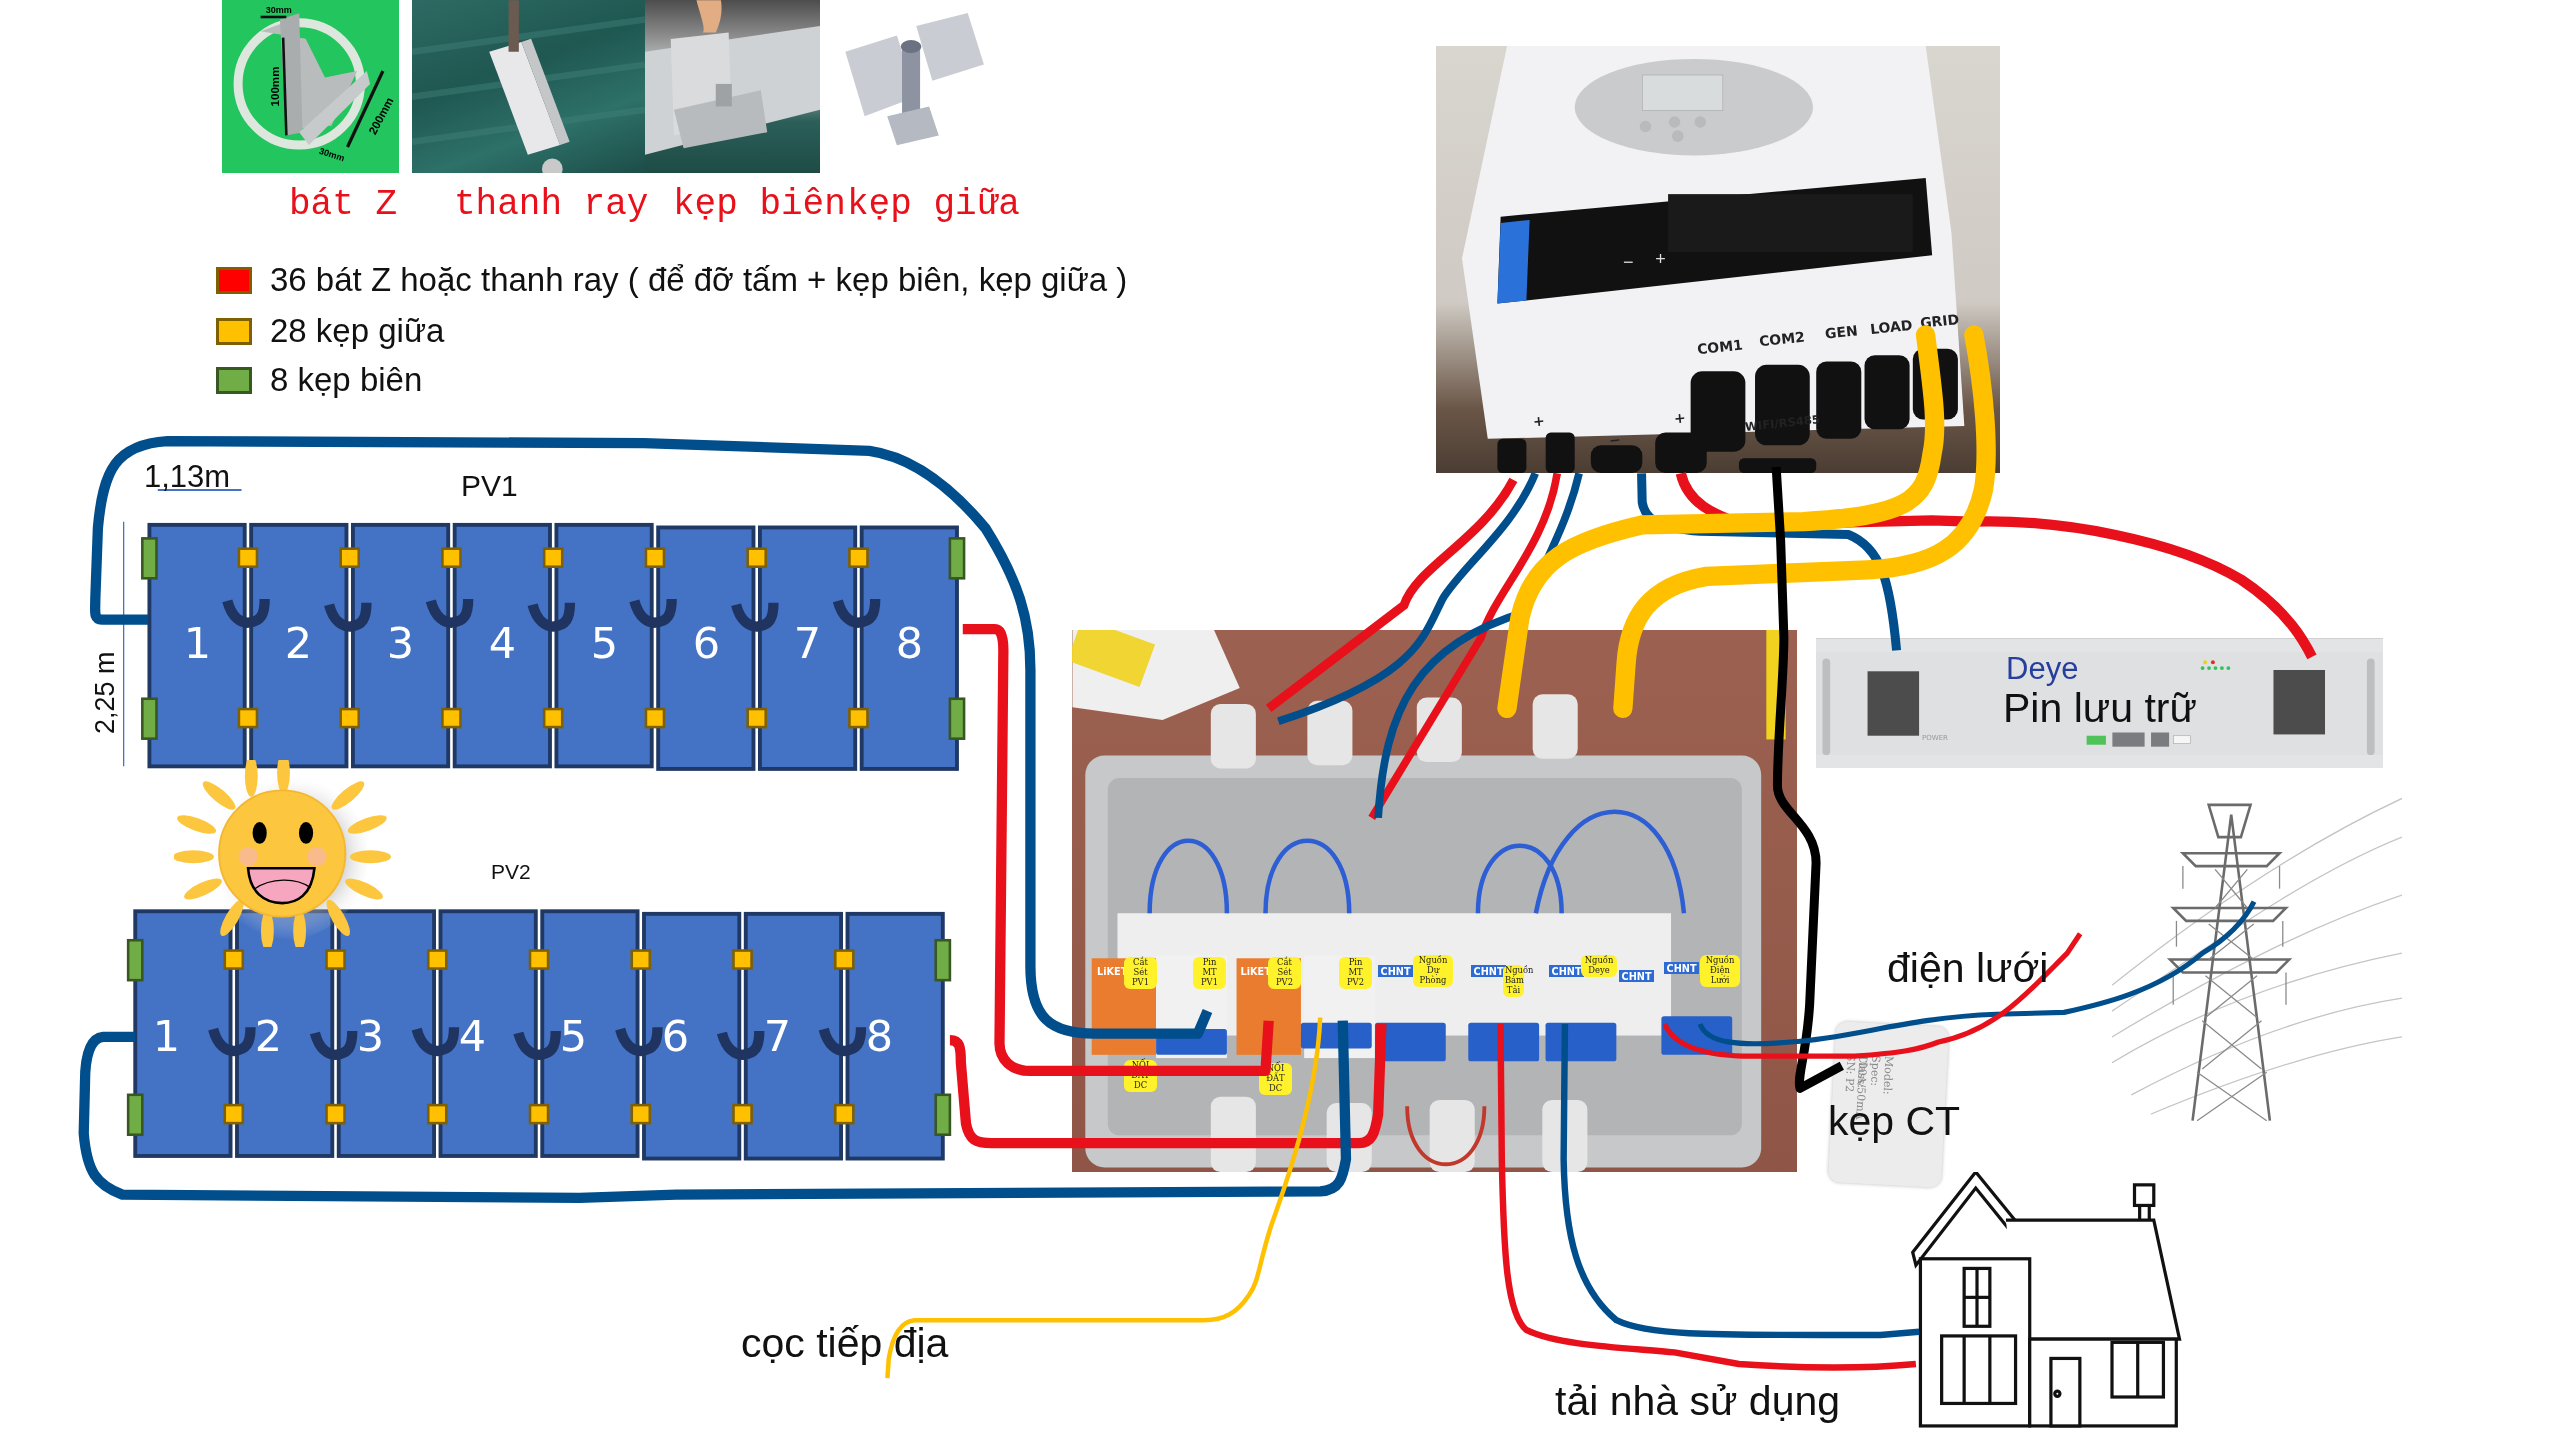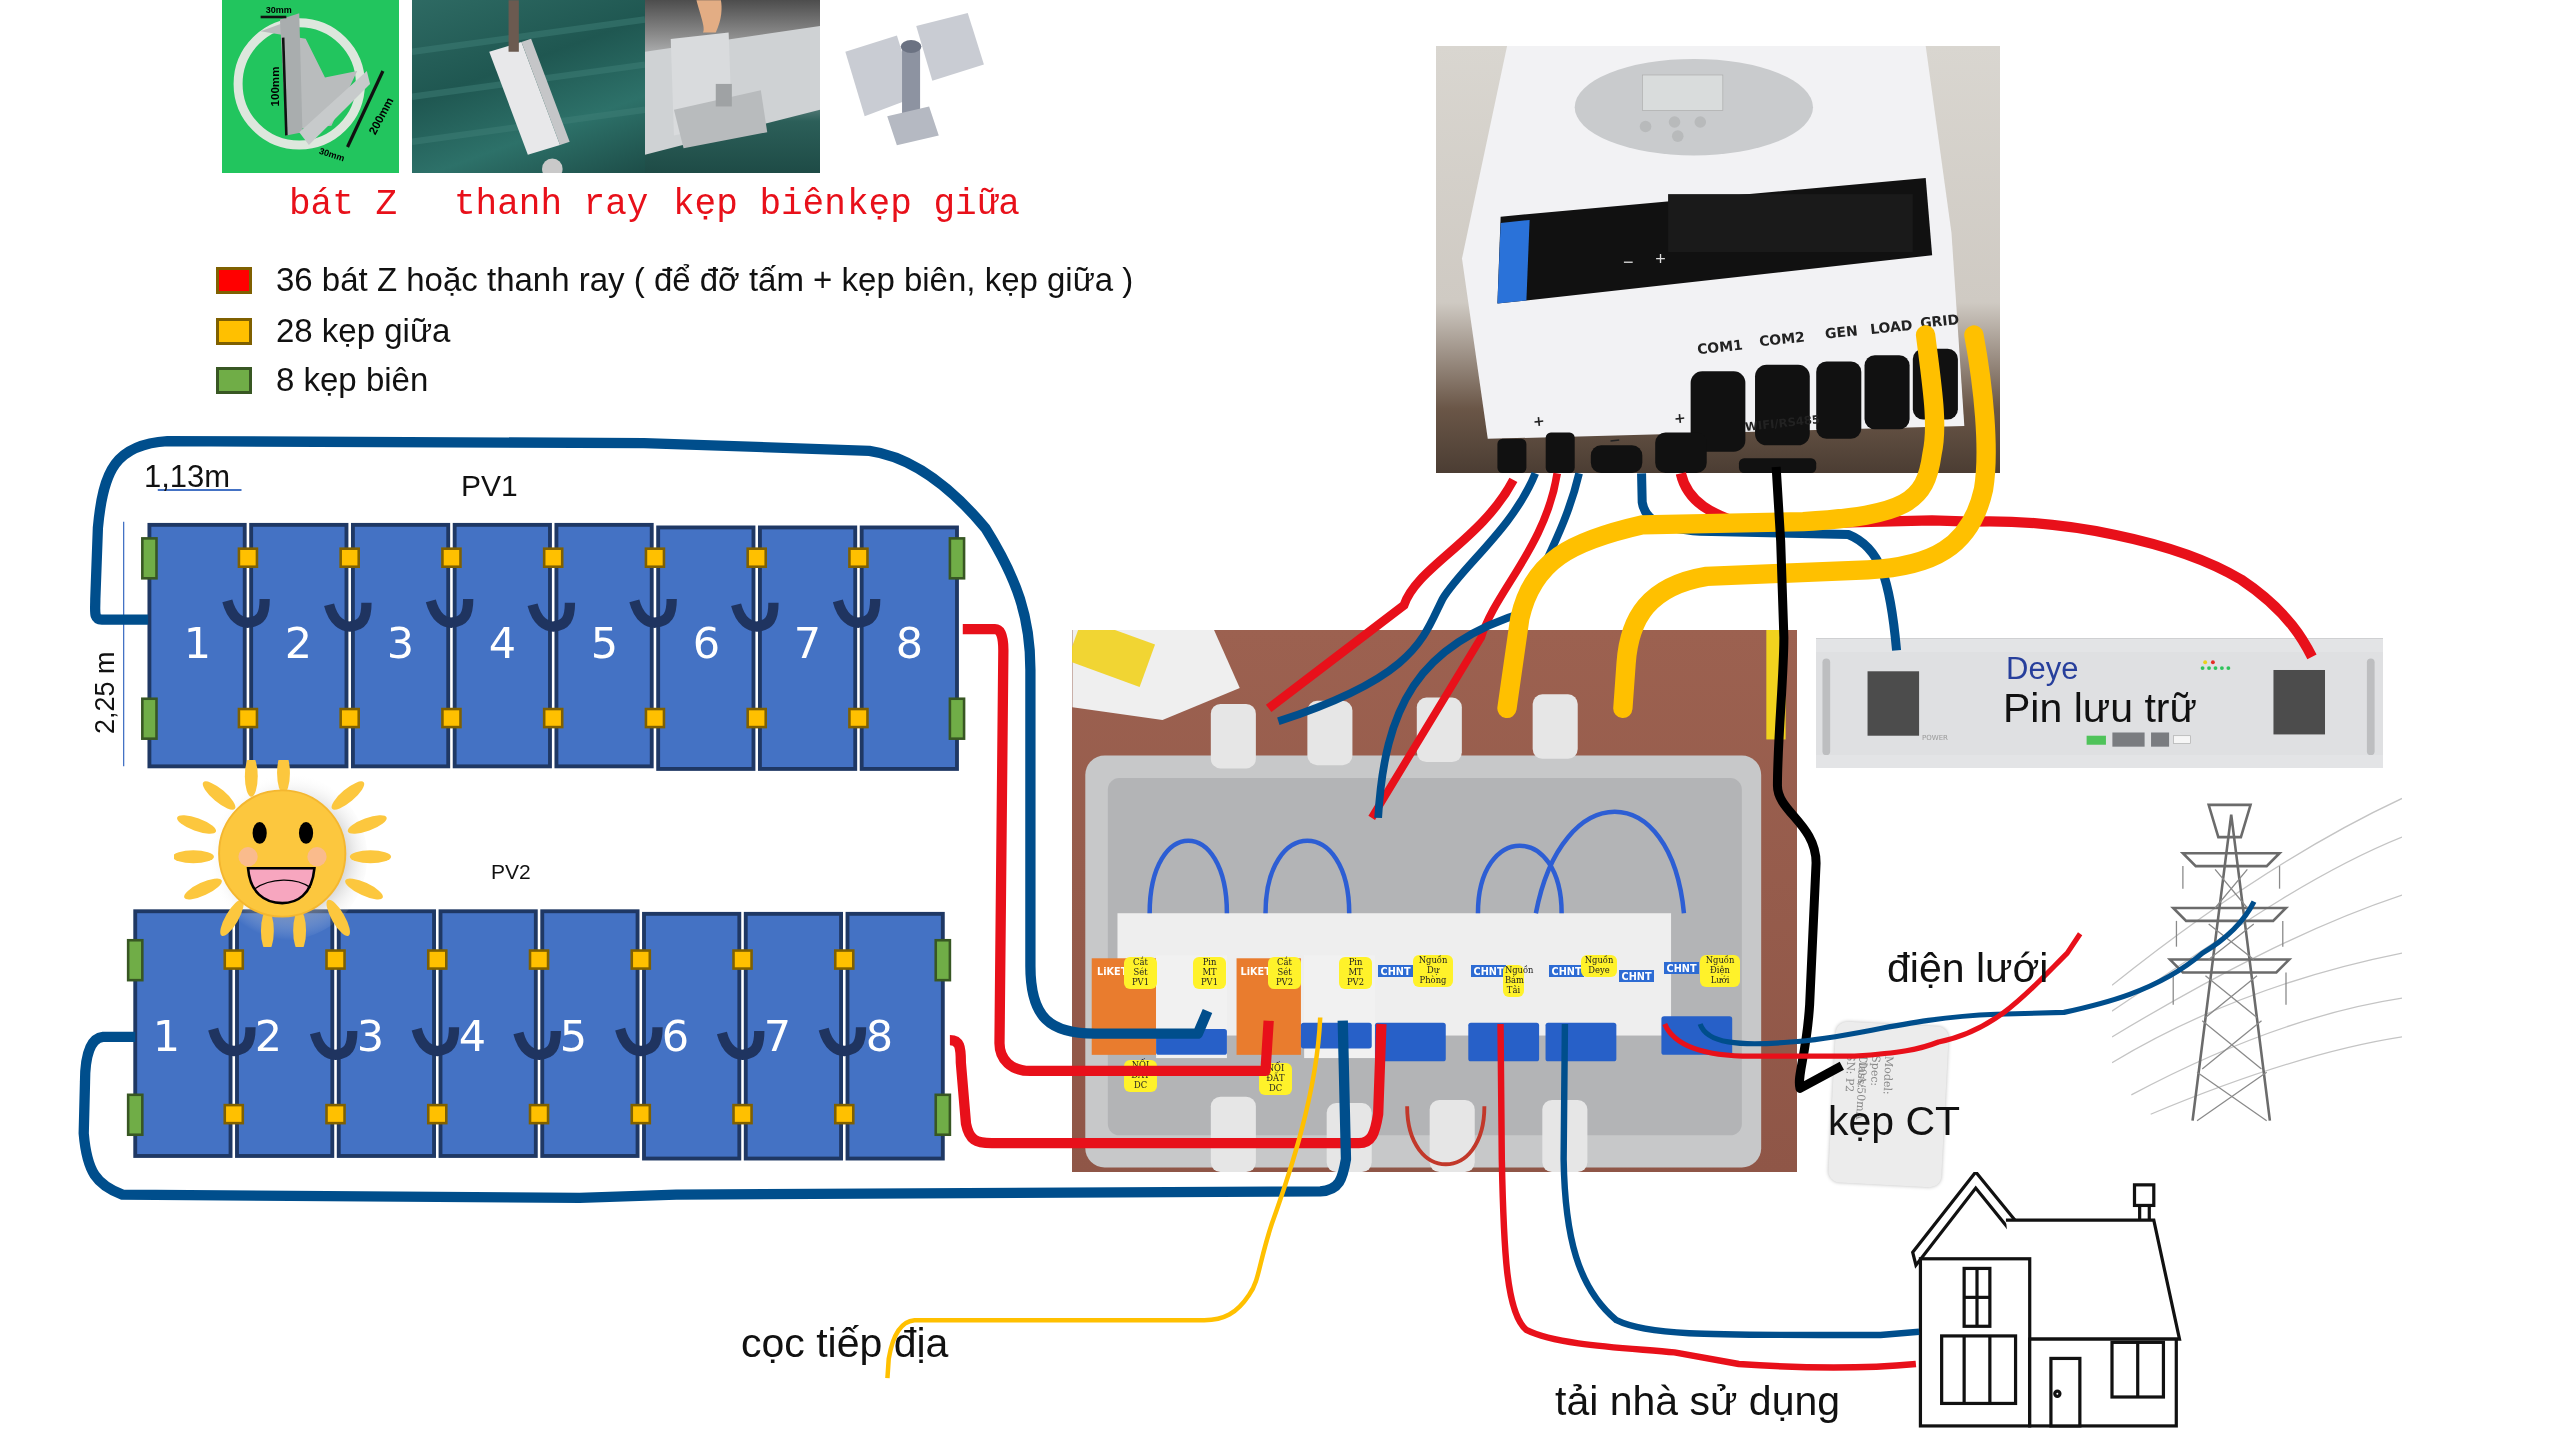--- a/index.html
+++ b/index.html
@@ -1,20 +1,20 @@
 <!DOCTYPE html>
 <html style="font-size:10.3px"><head>
 <meta charset="utf-8">
 <style>
   html, body { margin:0; padding:0; background:#ffffff; }
   body { width:2576px; height:1449px; position:relative; overflow:hidden; font-family:"DejaVu Sans", sans-serif; }
   .abs { position:absolute; }
   .photo { position:absolute; overflow:hidden; }
   .caption-red { position:absolute; color:#e8101a; font-family:Liberation Mono, monospace; font-size:36px; white-space:nowrap; }
-  .legend-row { position:absolute; display:flex; align-items:center; gap:24px; font-size:33px; color:#111; font-family:"Liberation Sans", sans-serif; white-space:nowrap; }
+  .legend-row { position:absolute; display:flex; align-items:center; gap:18px; font-size:33px; color:#111; font-family:"Liberation Sans", sans-serif; white-space:nowrap; }
   .legend-swatch { width:36px; height:27px; box-sizing:border-box; border:3.9px solid; }
   .label { position:absolute; font-family:"Liberation Sans", sans-serif; color:#111; white-space:nowrap; }
   .panel-num { position:absolute; color:#ffffff; font-size:43px; font-family:"DejaVu Sans", sans-serif; text-align:center; width:39px; }
   svg text { font-family:"Liberation Sans", sans-serif; }
   .breaker-label { position:absolute; background:#fff22a; color:#222; font-family:"DejaVu Serif", serif; font-size:8.4px; line-height:9.7px; text-align:center; padding:1.3px 1.9px; box-sizing:border-box;border-radius:6px; }
   .brand-label { position:absolute; background:#2d6bd3; color:#fff; font-family:"DejaVu Sans", sans-serif; font-weight:bold; font-size:9.7px; padding:0.6px 2.6px; }
   .port-label { position:absolute; color:#222; font-family:"DejaVu Sans", sans-serif; font-weight:bold; font-size:14px; transform:rotate(-6deg); }
 </style>
 </head>
 <body>

